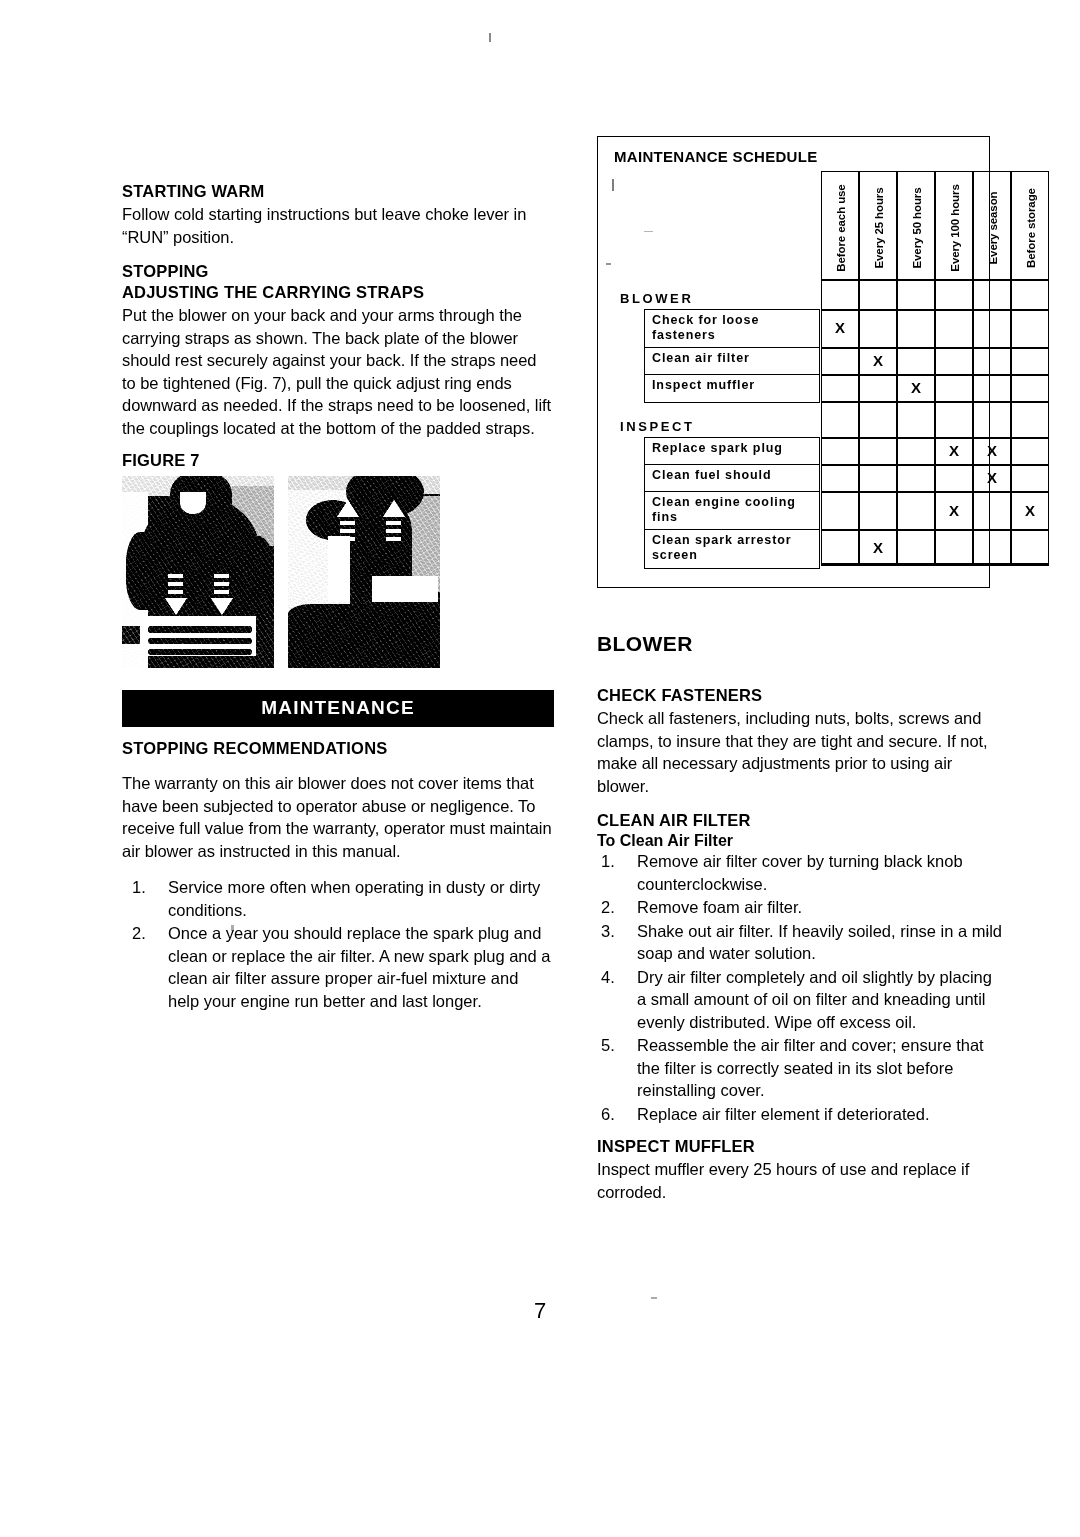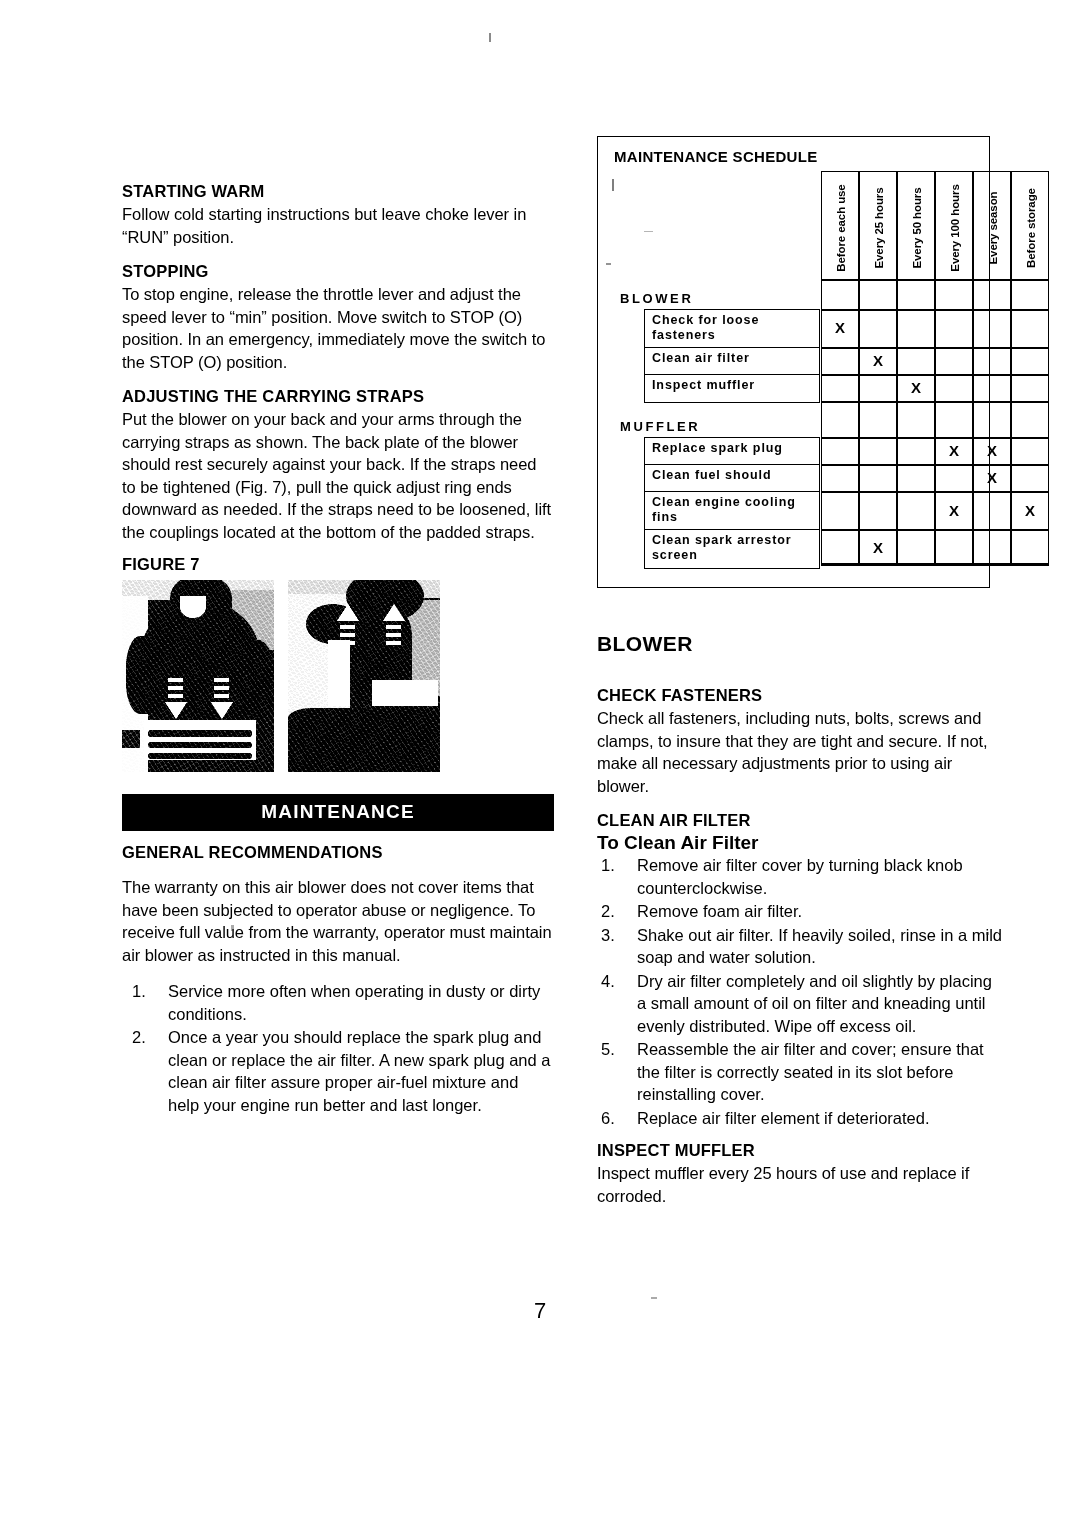--- a/index.html
+++ b/index.html
@@ -252,37 +252,36 @@
     text-align: center;
     font-size: 22px;
   }
   .h-blower-big {
     font-size: 21px;
     font-weight: bold;
     letter-spacing: 0.4px;
     margin: 44px 0 30px 0;
   }
   .subhead {
-    font-size: 19px;
+    font-size: 16px;
     font-weight: bold;
     margin: 0 0 0 0;
   }
 </style>
 </head>
 <body>
 
 <div class="page">
 
   <div class="col-left">
 
     <h3 class="head">STARTING WARM</h3>
     <p class="body">Follow cold starting instructions but leave choke lever in “RUN”  position.</p>
 
     <h3 class="head">STOPPING</h3>
-    <p class="body">To stop engine, release the throttle lever and adjust the speed lever to “min” position. Move switch to STOP (O) position. In an emergency, immediately move the switch to the STOP (O) position.</p>
 
     <h3 class="head">ADJUSTING THE CARRYING STRAPS</h3>
     <p class="body tight">Put the blower on your back and your arms through the carrying straps as shown. The back plate of the blower should rest securely against your back. If the straps need to be tightened (Fig. 7), pull the quick adjust ring ends downward as needed. If the straps need to be loosened, lift the couplings located at the bottom of the padded straps.</p>
 
     <h3 class="head">FIGURE 7</h3>
 
     <div class="figure-wrap">
 
       <div class="photo left">
         <div class="pale" style="left:0;top:0;width:152px;height:20px;background:#b9b9b9;"></div>
@@ -334,21 +333,21 @@
           <div class="head-u"></div>
           <div class="shaft-seg" style="margin-top:4px;"></div>
             <div class="shaft-seg"></div>
             <div class="shaft-seg"></div>
         </div>
       </div>
     </div>
 
     <div class="banner">MAINTENANCE</div>
 
-    <h3 class="head" style="margin-bottom:14px;">GENERAL RECOMMENDATIONS</h3>
+    <h3 class="head" style="margin-bottom:14px;">STOPPING RECOMMENDATIONS</h3>
     <p class="body">The warranty on this air blower does not cover items that have been subjected to operator abuse or negligence. To receive full value from the warranty, operator must maintain air blower as instructed in this manual.</p>
 
     <ol class="numlist">
       <li>Service more often when operating in dusty or dirty conditions.</li>
       <li>Once a year you should replace the spark plug and clean or replace the air filter. A new spark plug and a clean air filter assure proper air-fuel mixture and help your engine run better and last longer.</li>
     </ol>
   </div>
 
   <div class="col-right">
 
@@ -399,21 +398,21 @@
 
         <div class="rowline" style="left:217px;top:138px;width:228px;"></div>
         <div class="rowline" style="left:217px;top:176px;width:228px;"></div>
         <div class="rowline" style="left:217px;top:203px;width:228px;"></div>
         <div class="rowline" style="left:217px;top:230px;width:228px;"></div>
 
         <span class="xmark" style="left:231px;top:148px;">X</span>
         <span class="xmark" style="left:269px;top:181px;">X</span>
         <span class="xmark" style="left:307px;top:208px;">X</span>
 
-        <div class="grouplabel" style="top:248px;">MUFFLER</div>
+        <div class="grouplabel" style="top:248px;">INSPECT</div>
         <div class="rowblock" style="left:40px;top:266px;">
           <div class="trow h1">Replace spark plug</div>
           <div class="trow h1">Clean fuel should</div>
           <div class="trow h2">Clean engine cooling fins</div>
           <div class="trow h2">Clean spark arrestor screen</div>
         </div>
         <div class="rowline" style="left:217px;top:266px;width:228px;"></div>
         <div class="rowline" style="left:217px;top:293px;width:228px;"></div>
         <div class="rowline" style="left:217px;top:320px;width:228px;"></div>
         <div class="rowline" style="left:217px;top:358px;width:228px;"></div>

